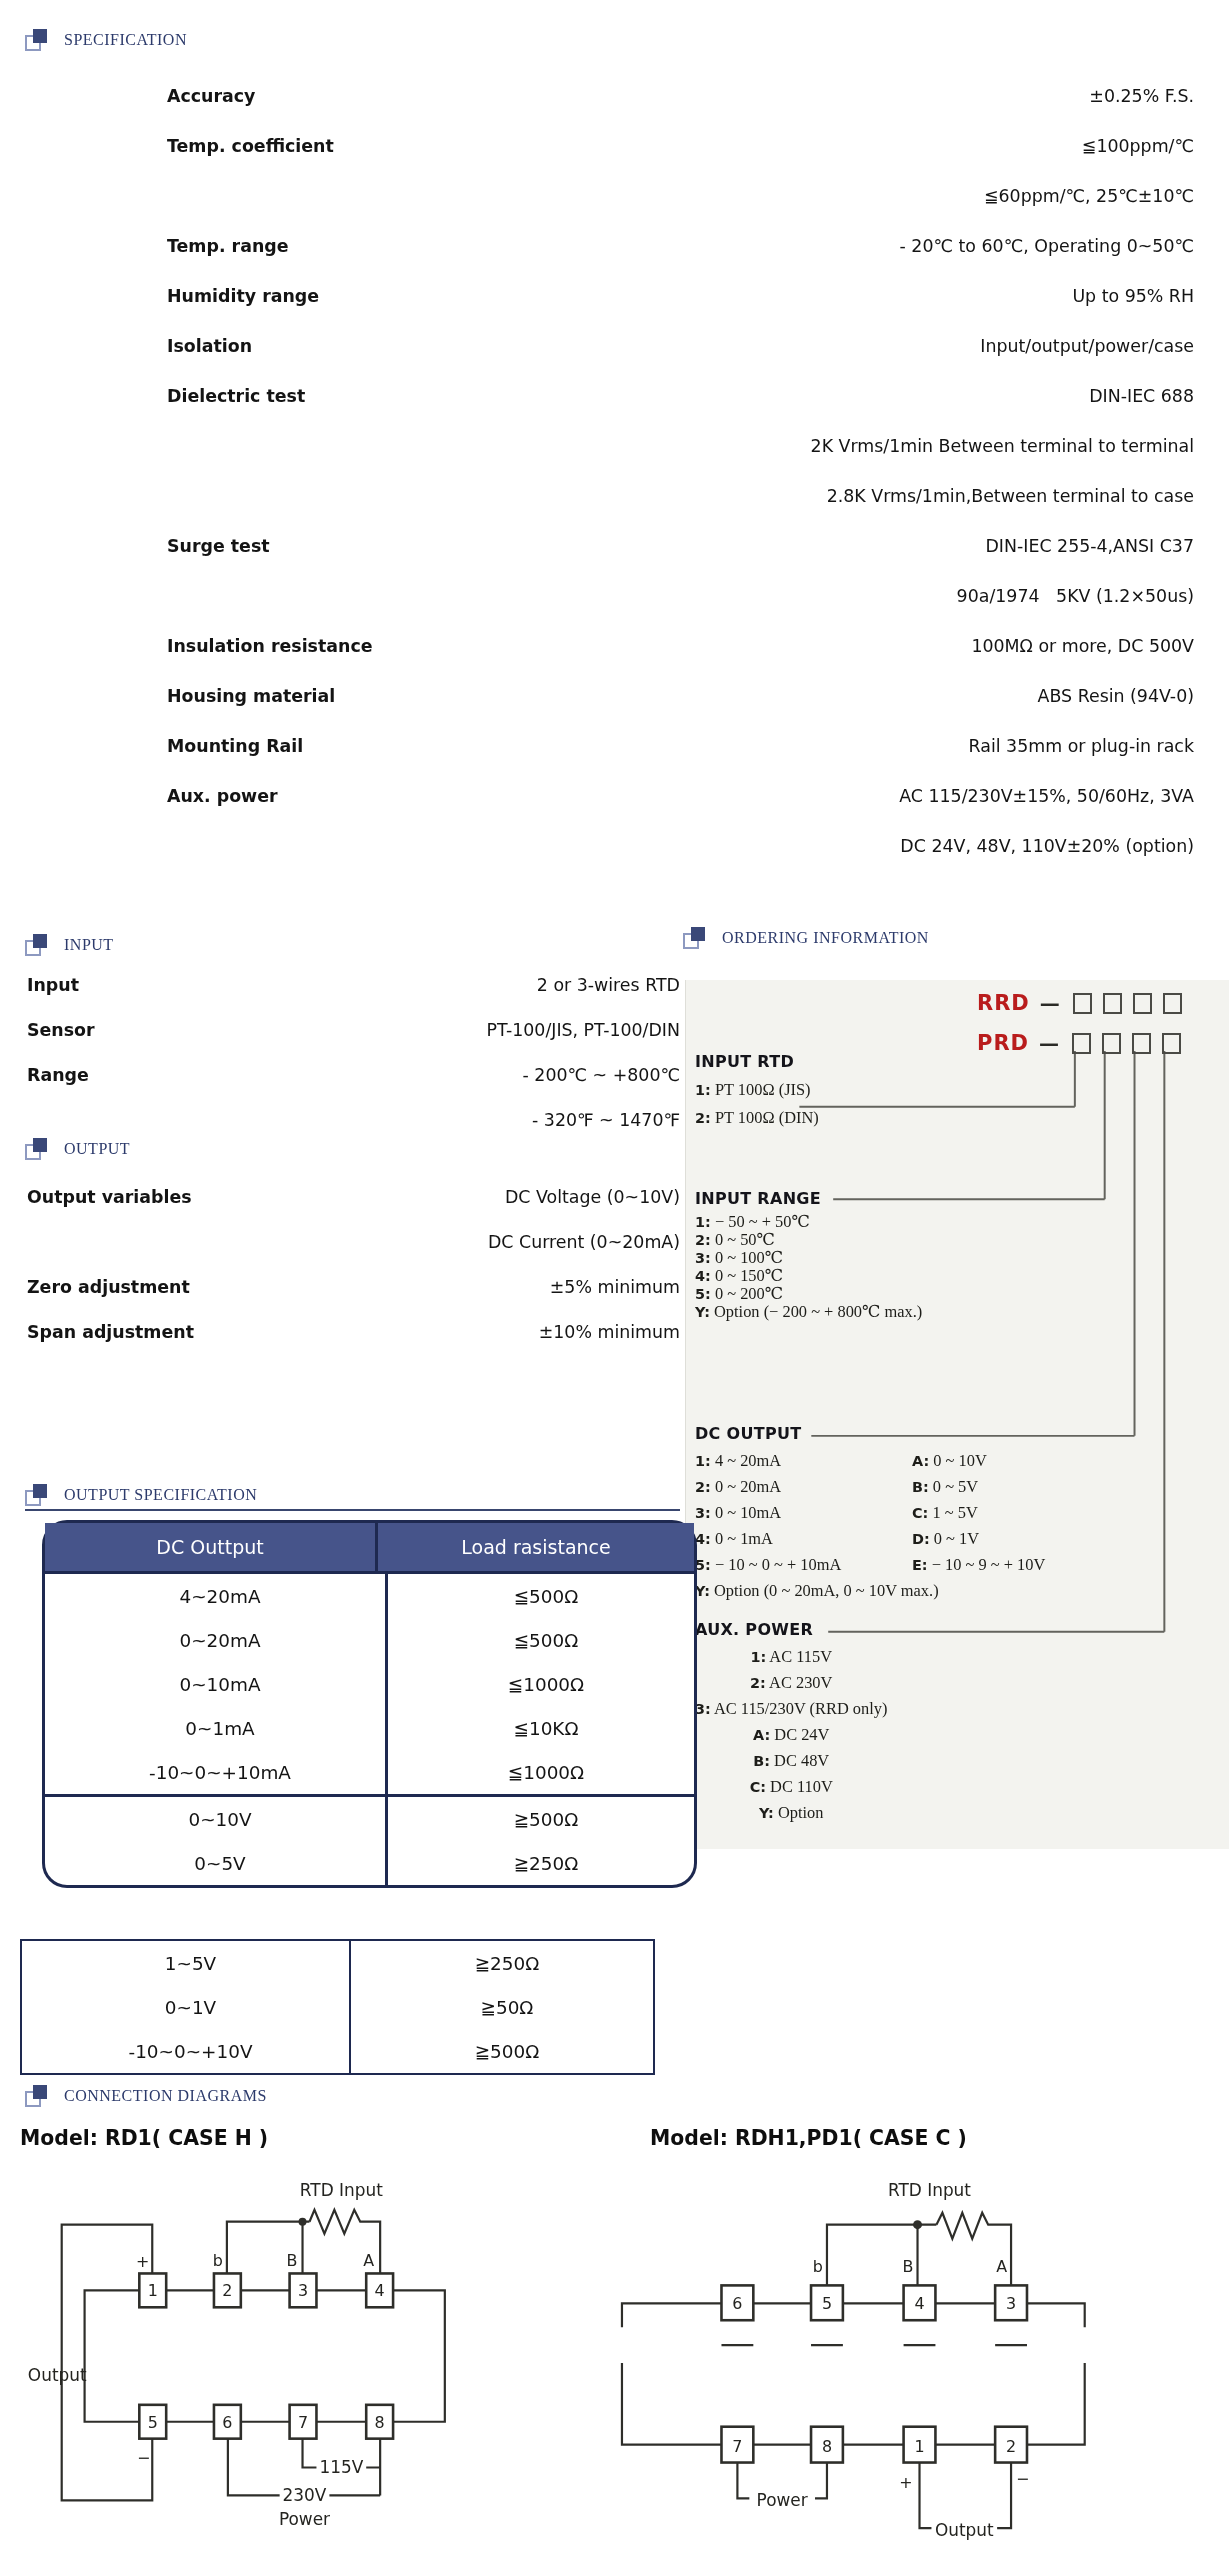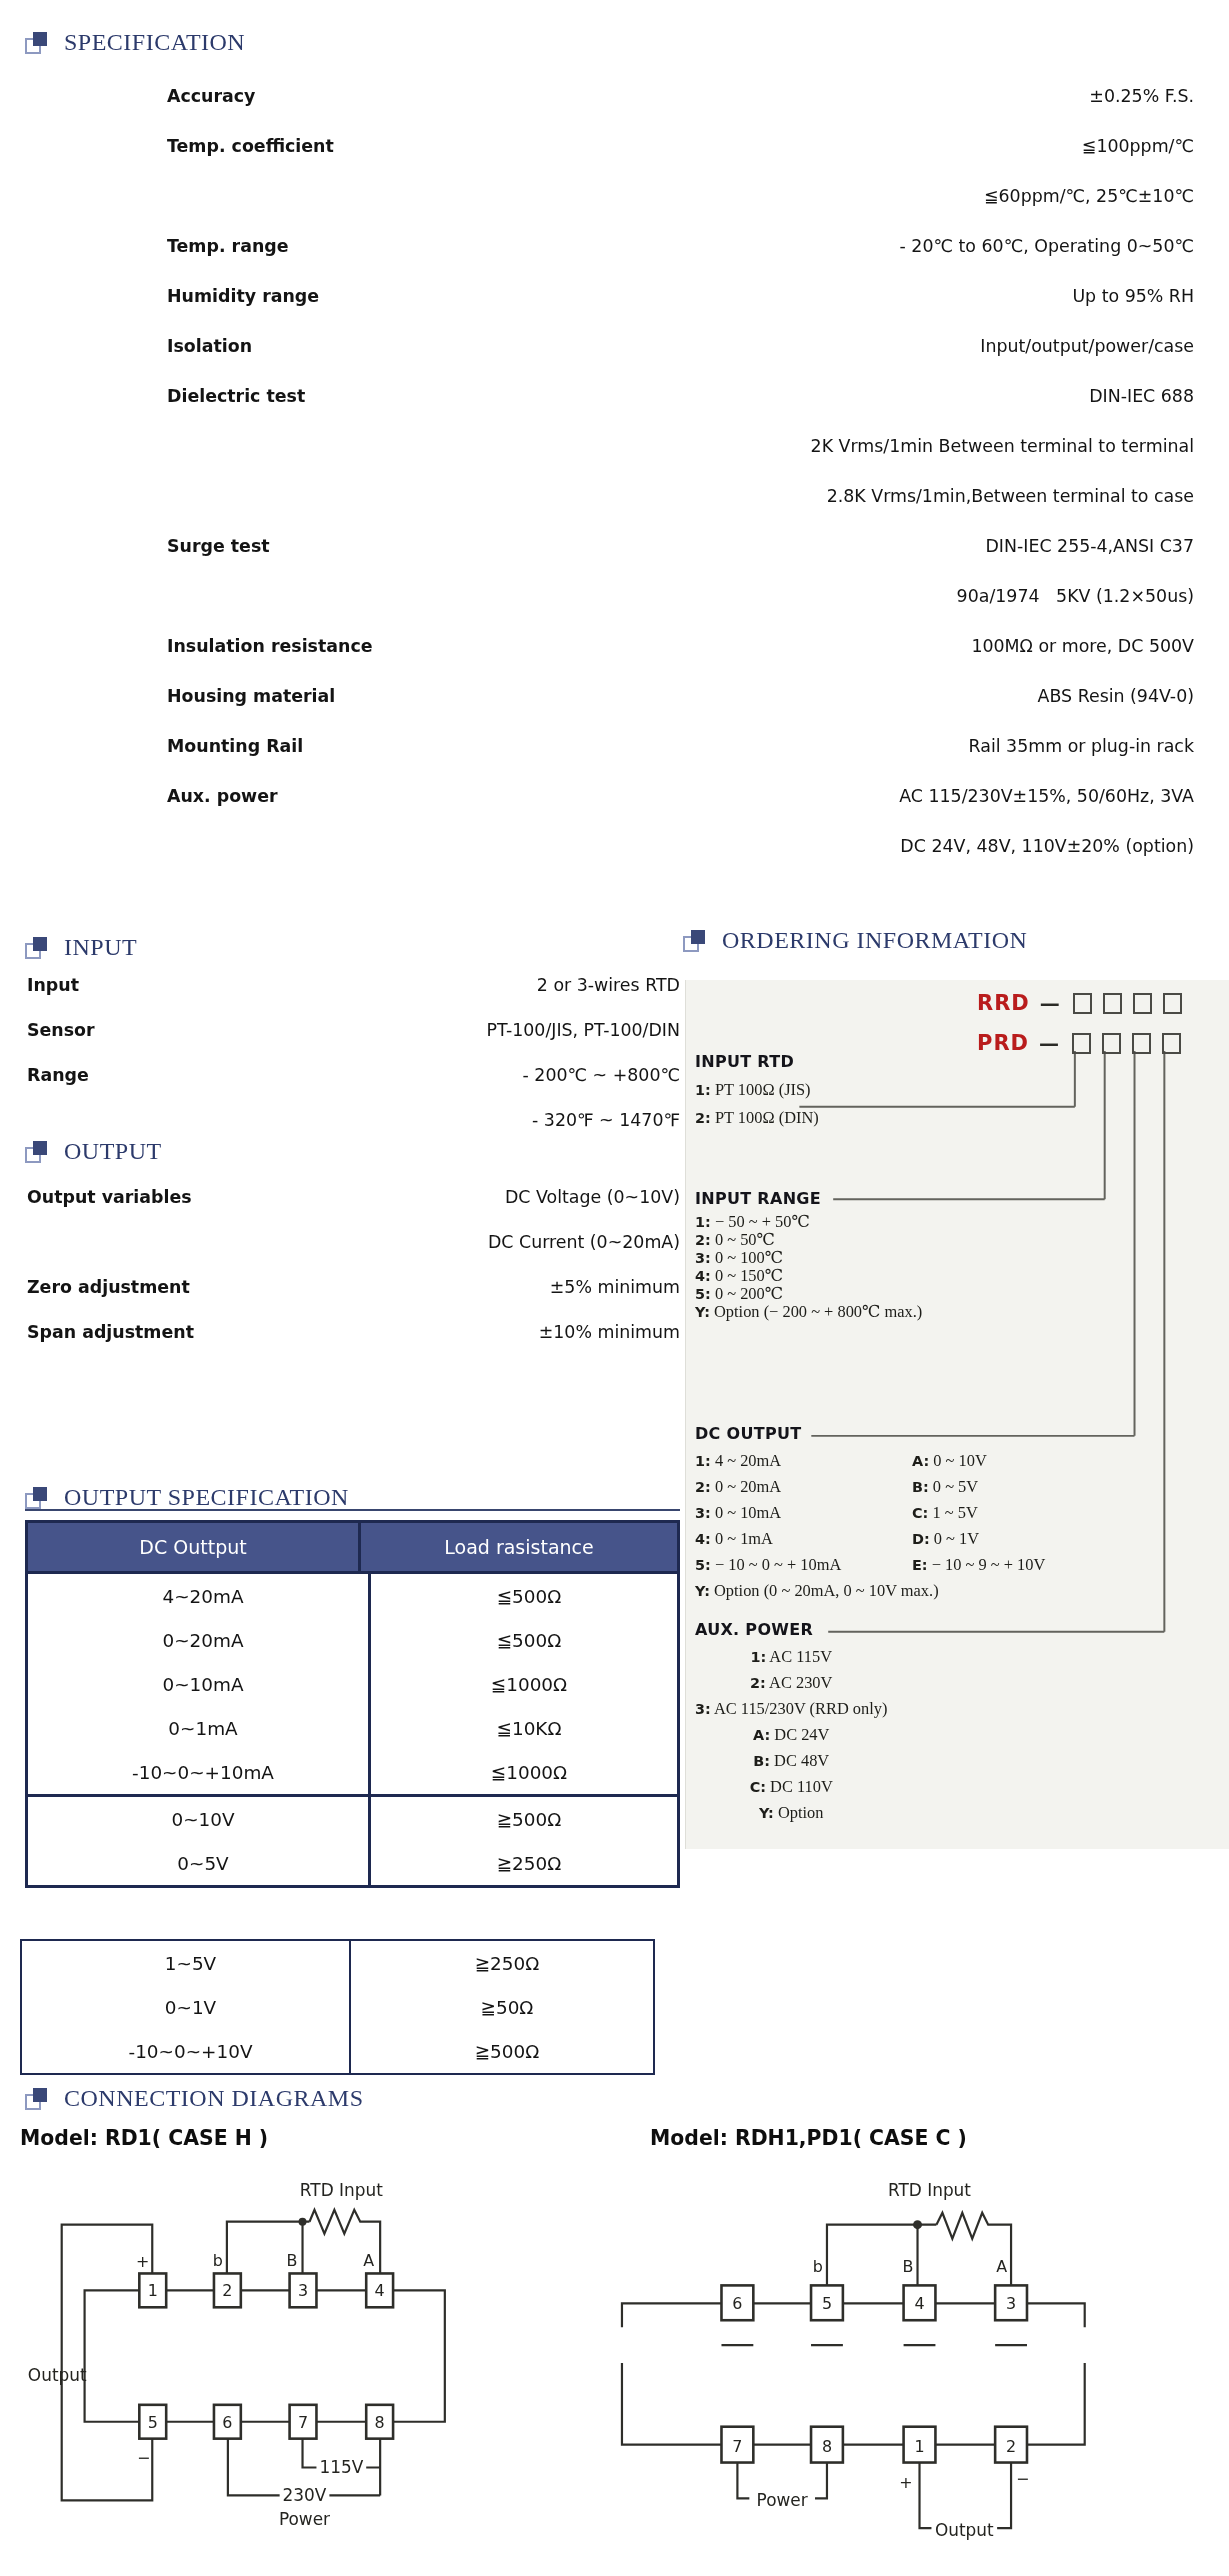--- a/index.html
+++ b/index.html
@@ -3,21 +3,21 @@
 <meta charset="utf-8">
 <style>
   html,body{margin:0;padding:0;background:#fff;}
   #page{position:relative;width:1229px;height:2576px;background:#ffffff;overflow:hidden;
         font-family:"DejaVu Sans","Liberation Sans",sans-serif;color:#141414;}
   
   .sec-head{position:absolute;display:flex;align-items:center;}
   .sec-icon{width:22px;height:22px;position:relative;flex:0 0 22px;}
   .sec-icon::before{content:"";position:absolute;left:0;bottom:0;width:12px;height:12px;border:2px solid #8d99c0;background:#fff;}
   .sec-icon::after{content:"";position:absolute;right:0;top:0;width:14px;height:14px;background:#3a4878;}
-  .sec-title{font-family:"Liberation Serif","DejaVu Serif",serif;font-size:24px;color:#2c3a6b;letter-spacing:0.5px;margin-left:17px;white-space:nowrap;}
+  .sec-title{font-family:"Liberation Serif","DejaVu Serif",serif;font-size:16px;color:#2c3a6b;letter-spacing:0.5px;margin-left:17px;white-space:nowrap;}
   #h-spec{left:25px;top:29px;}
   #h-input{left:25px;top:934px;}
   #h-ordering{left:683px;top:927px;}
   #h-output{left:25px;top:1138px;}
   #h-outspec{left:25px;top:1484px;}
   #h-conn{left:25px;top:2085px;}
   
   .rows{position:absolute;}
   .row{display:flex;align-items:center;font-size:17.4px;}
   .row .lbl{font-weight:bold;white-space:pre;}
@@ -41,21 +41,21 @@
   .ord-item{font-family:"Liberation Serif","DejaVu Serif",serif;font-size:16.4px;white-space:pre;}
   .ord-item b{font-family:"DejaVu Sans",sans-serif;font-size:14.4px;}
   #ord-g1{left:695px;top:1052px;} #ord-g1 .ord-item{line-height:27px;}
   #ord-g2{left:695px;top:1189px;} #ord-g2 .ord-item{line-height:18px;}
   #ord-g3{left:695px;top:1424px;} #ord-g3 .ord-item{line-height:25px;display:flex;}
   #ord-g3 .cell-l{width:217px;flex:0 0 217px;}
   #ord-g4{left:695px;top:1620px;} #ord-g4 .ord-item{line-height:25px;text-align:center;}
   #ord-lines{position:absolute;left:685px;top:975px;}
   
   .spec-table{position:absolute;background:#fff;border:3px solid #1e2950;}
-  #table1{left:25px;top:1520px;width:649px;}
+  #table1{left:42px;top:1520px;width:649px;border-radius:25px;}
   #table1-topline{position:absolute;left:25px;top:1509px;width:655px;height:2px;background:#39466f;}
   #table2{left:20px;top:1939px;width:631px;border-width:2px;}
   .t-head{display:flex;background:#46548a;color:#fff;height:48px;border-bottom:3px solid #1e2950;}
   .t-head .tc{display:flex;align-items:center;justify-content:center;font-size:19px;}
   .t-row{display:flex;height:44px;}
   .t-row .tc{display:flex;align-items:center;justify-content:center;font-size:18.4px;white-space:pre;padding-left:10px;}
   #table1 .tc1{width:330px;flex:0 0 330px;border-right:3px solid #1e2950;}
   #table1 .tc2{flex:1;}
   #table2 .tc1{width:317px;flex:0 0 317px;border-right:2px solid #1e2950;}
   #table2 .tc2{flex:1;}

